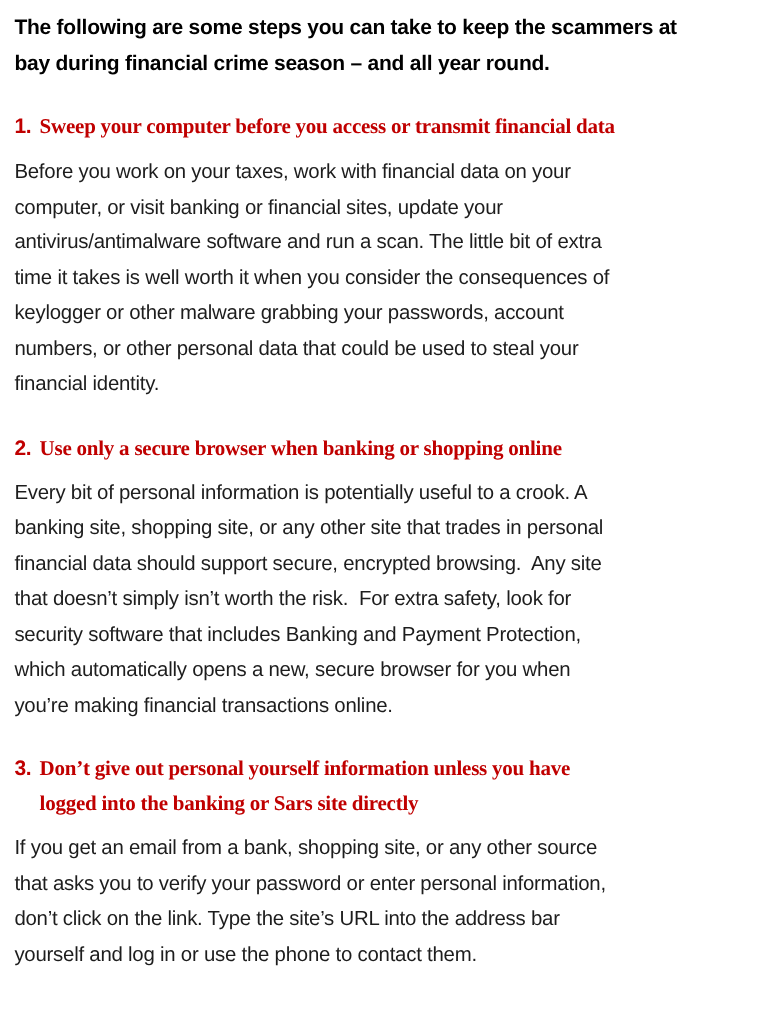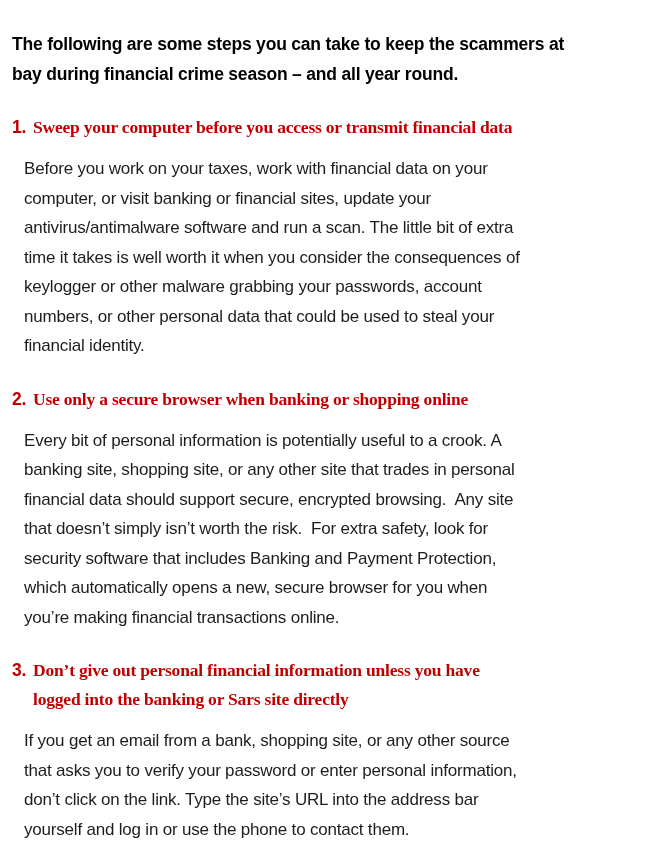--- a/index.html
+++ b/index.html
@@ -4,21 +4,21 @@
 <style>
   html, body {
     margin: 0;
     padding: 0;
     background: #ffffff;
   }
   .doc {
     width: 651px;
     height: 843px;
     box-sizing: border-box;
-    padding: 29px 12px 20px 12px;
+    padding: 7px 12px 20px 12px;
     overflow: hidden;
     background: #ffffff;
     font-family: "Liberation Sans", sans-serif;
     letter-spacing: -0.2px;
   }
   .intro {
     margin: 0;
     font-size: 17.5px;
     line-height: 30px;
     font-weight: bold;
@@ -39,21 +39,21 @@
   .heading .num {
     flex: 0 0 auto;
     width: 21px;
   }
   .heading .htext {
     flex: 1 1 auto;
     white-space: pre-wrap;
     font-family: Liberation Serif, serif;
   }
   .body-para {
-    margin: 12px;
+    margin: 0;
     font-size: 17px;
     line-height: 29.5px;
     font-weight: normal;
     color: #1d1d1d;
     white-space: pre-wrap;
   }
 </style>
 </head>
 <body>
 
@@ -86,21 +86,21 @@
 financial data should support secure, encrypted browsing.  Any site
 that doesn’t simply isn’t worth the risk.  For extra safety, look for
 security software that includes Banking and Payment Protection,
 which automatically opens a new, secure browser for you when
 you’re making financial transactions online.</p>
   </div>
 
   <div class="section">
     <div class="heading">
       <span class="num">3.</span>
-      <span class="htext">Don’t give out personal financial information unless you have
+      <span class="htext">Don’t give out personal yourself information unless you have
 logged into the banking or Sars site directly</span>
     </div>
     <p class="body-para">If you get an email from a bank, shopping site, or any other source
 that asks you to verify your password or enter personal information,
 don’t click on the link. Type the site’s URL into the address bar
 yourself and log in or use the phone to contact them.</p>
   </div>
 
 </div>
 

